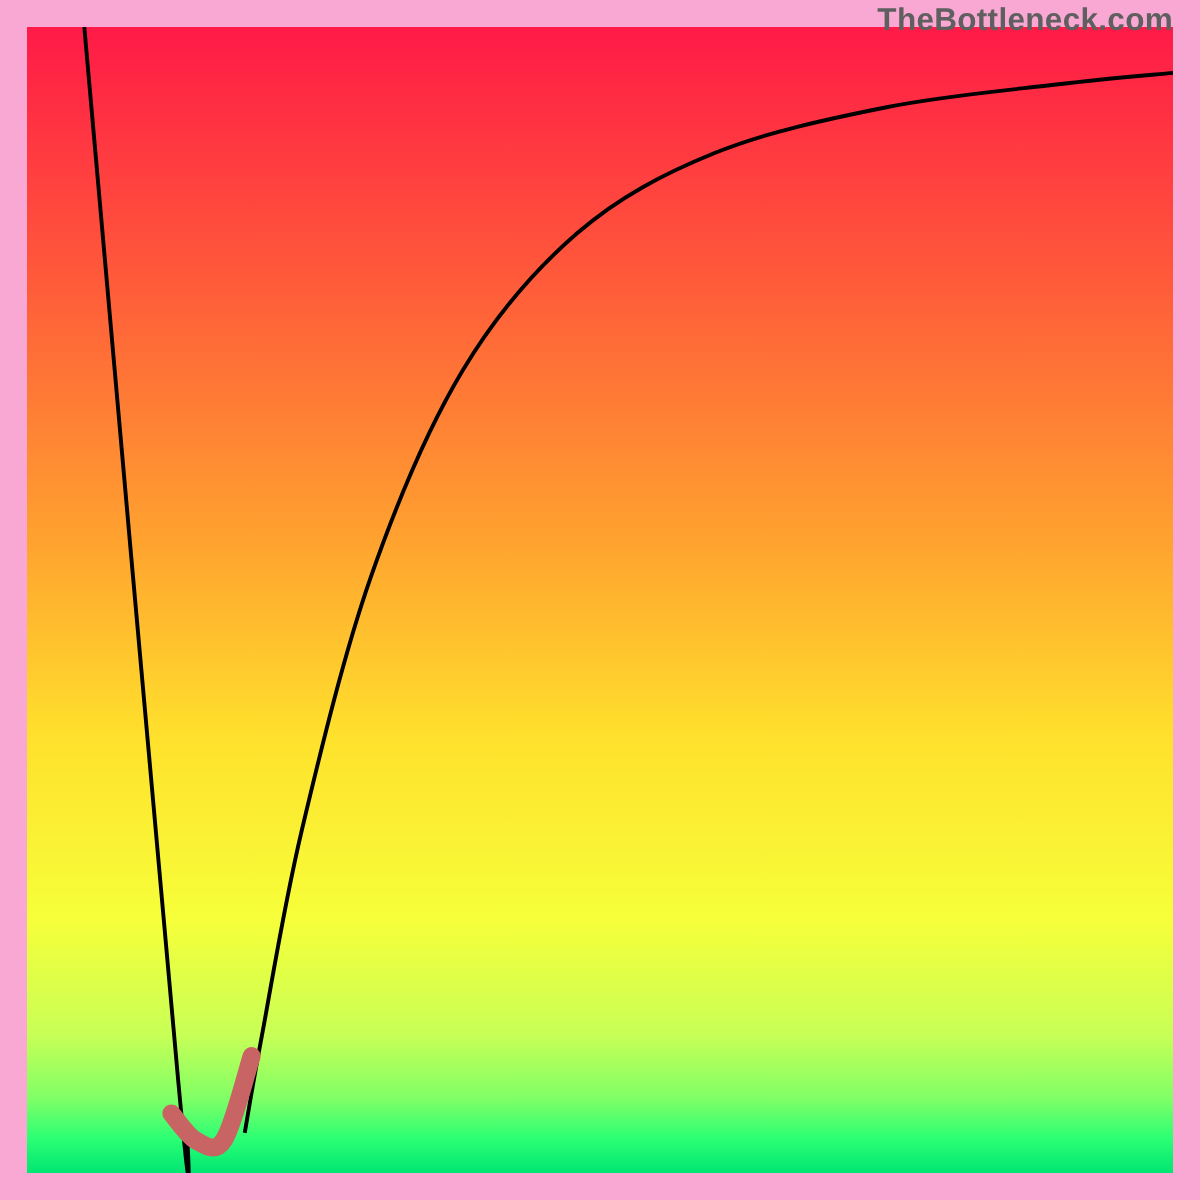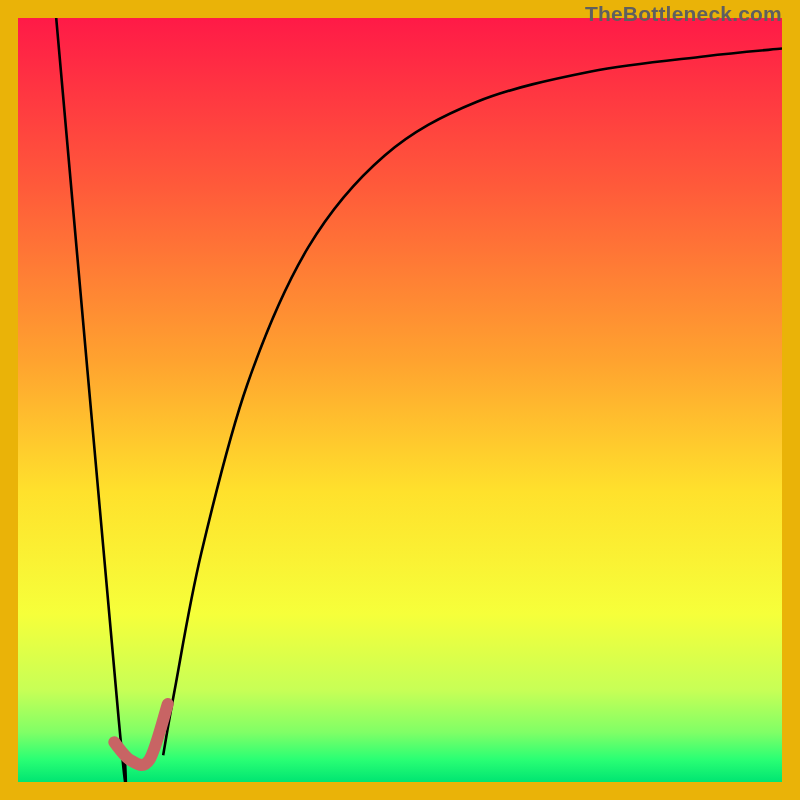--- a/index.html
+++ b/index.html
@@ -9,21 +9,21 @@
     height: 800px;
     background: #000;
     overflow: hidden;
   }
   .frame {
     position: absolute;
     top: 0;
     left: 0;
     width: 800px;
     height: 800px;
-    background: #eab308;
+    background: #f9a8d4;
   }
   .plot {
     position: absolute;
     top: 18px;
     left: 18px;
     width: 764px;
     height: 764px;
     overflow: hidden;
   }
   .watermark {

